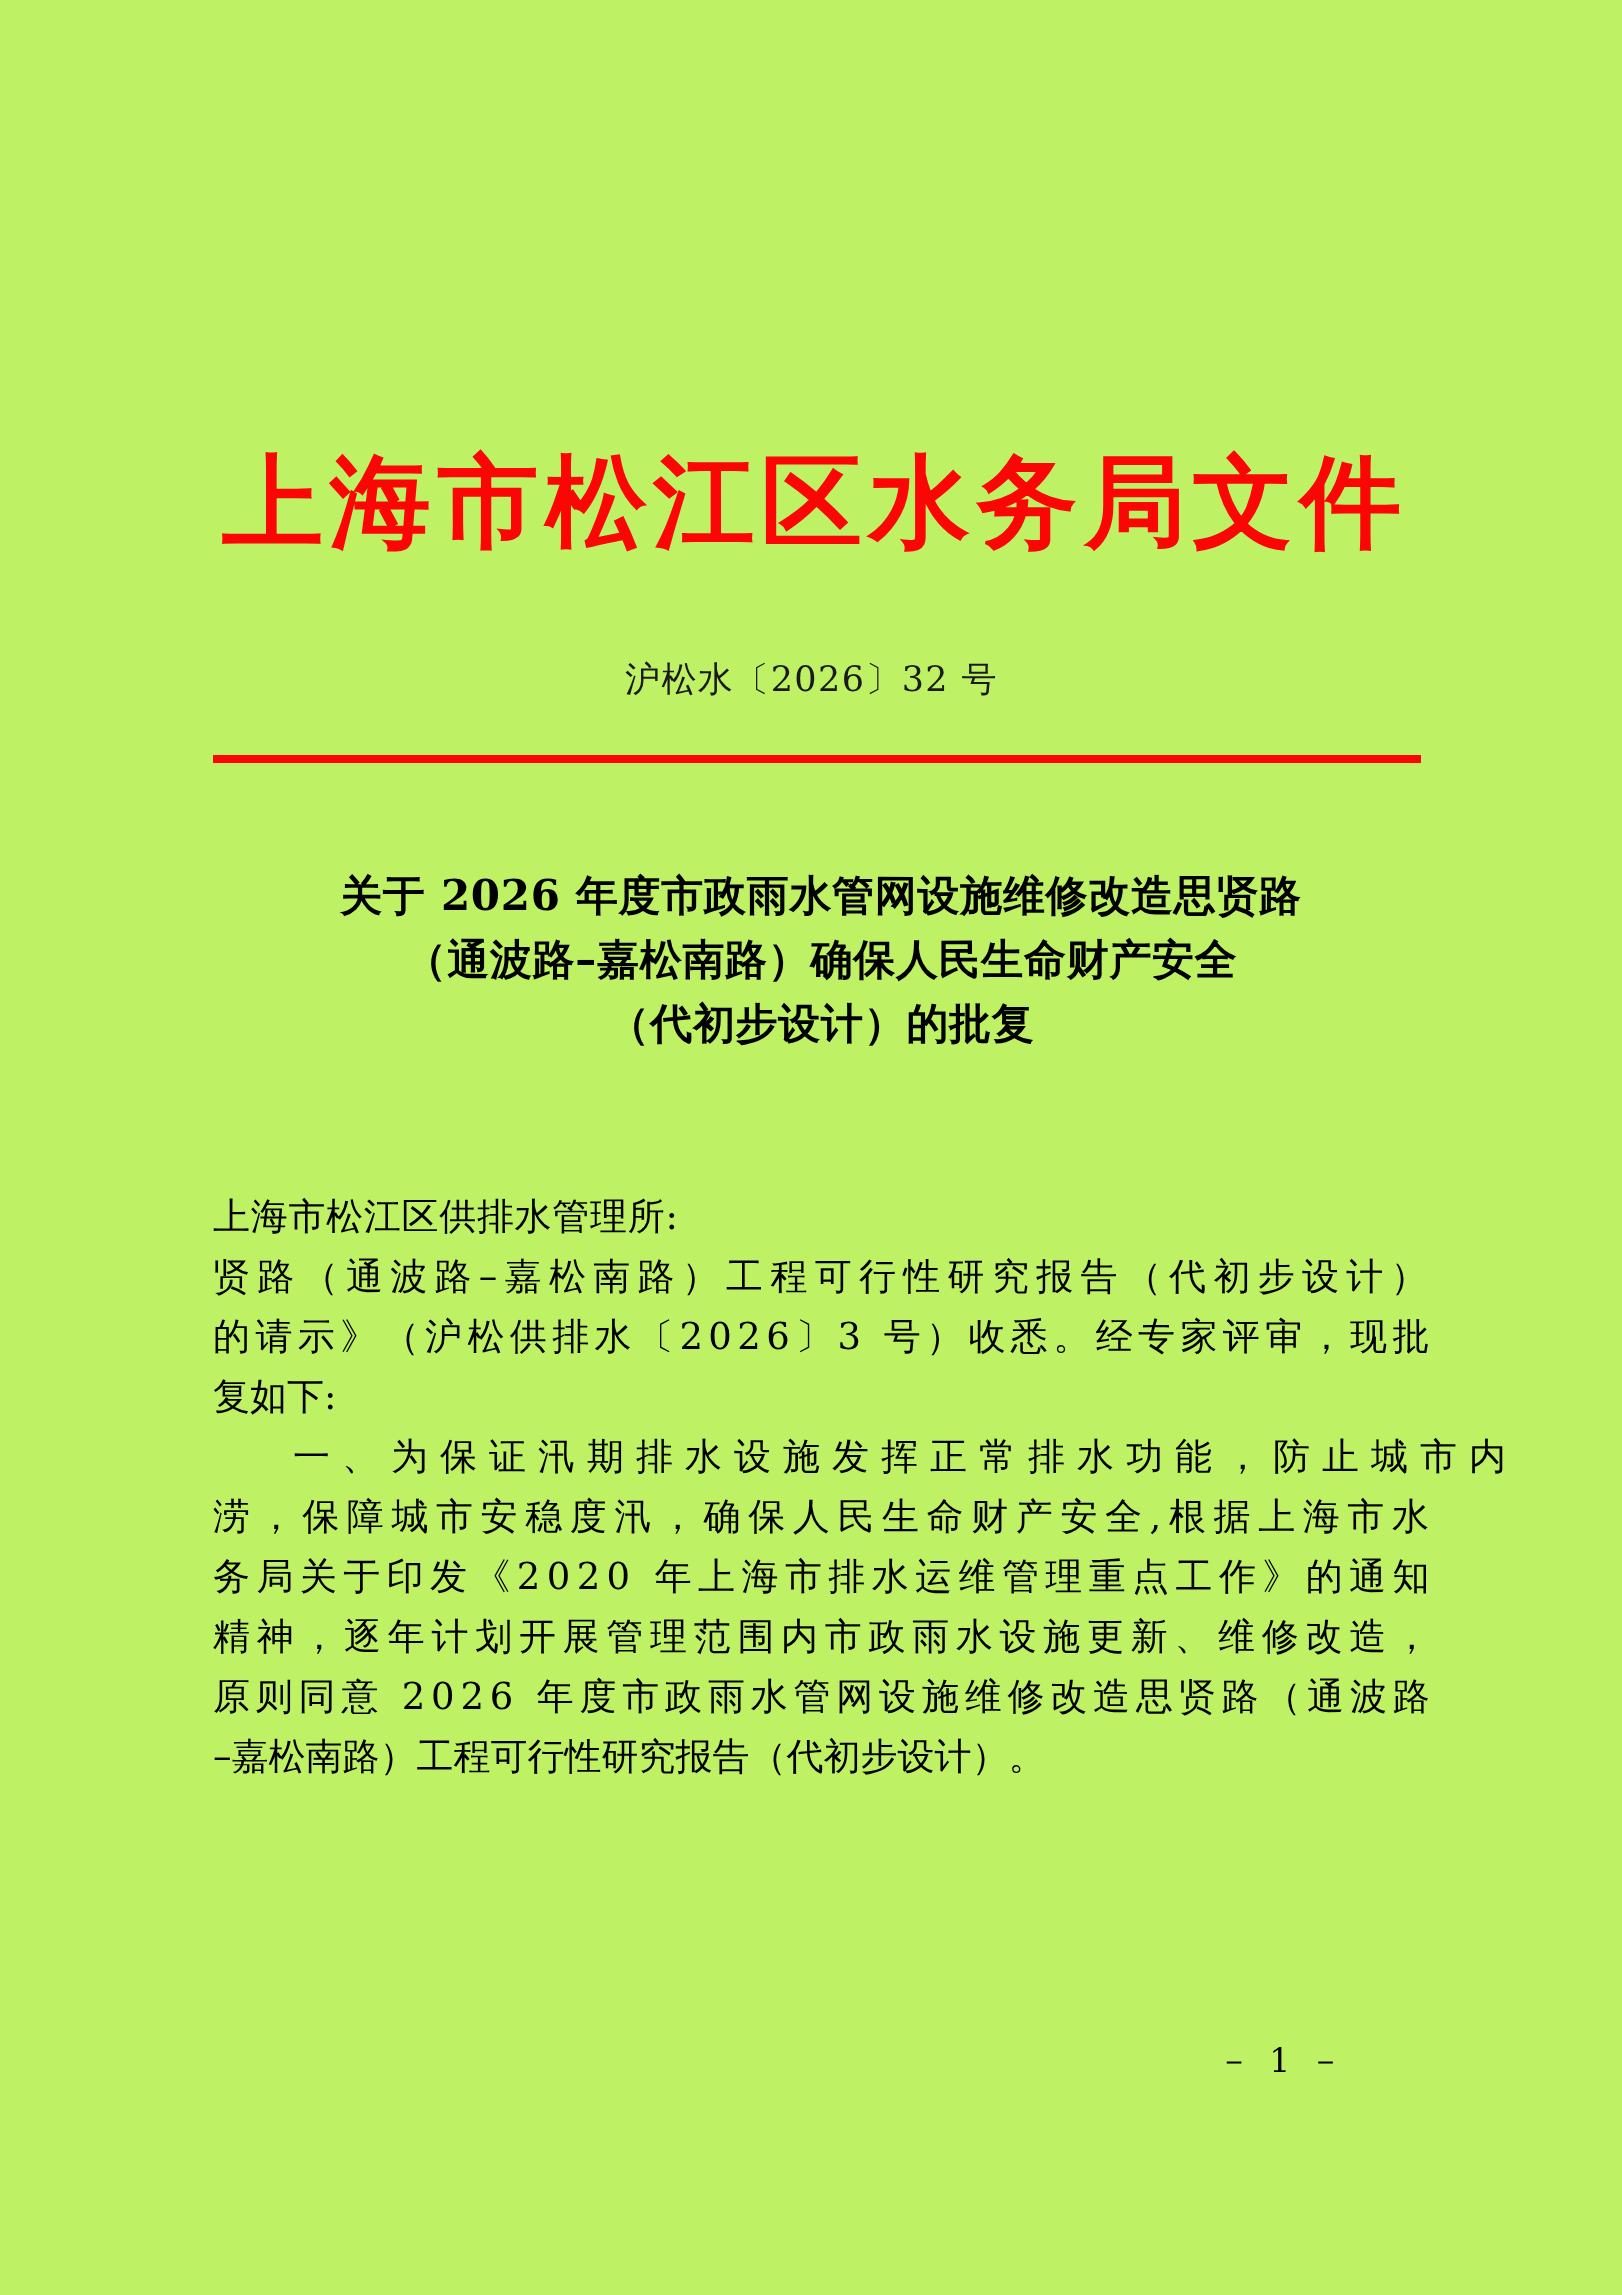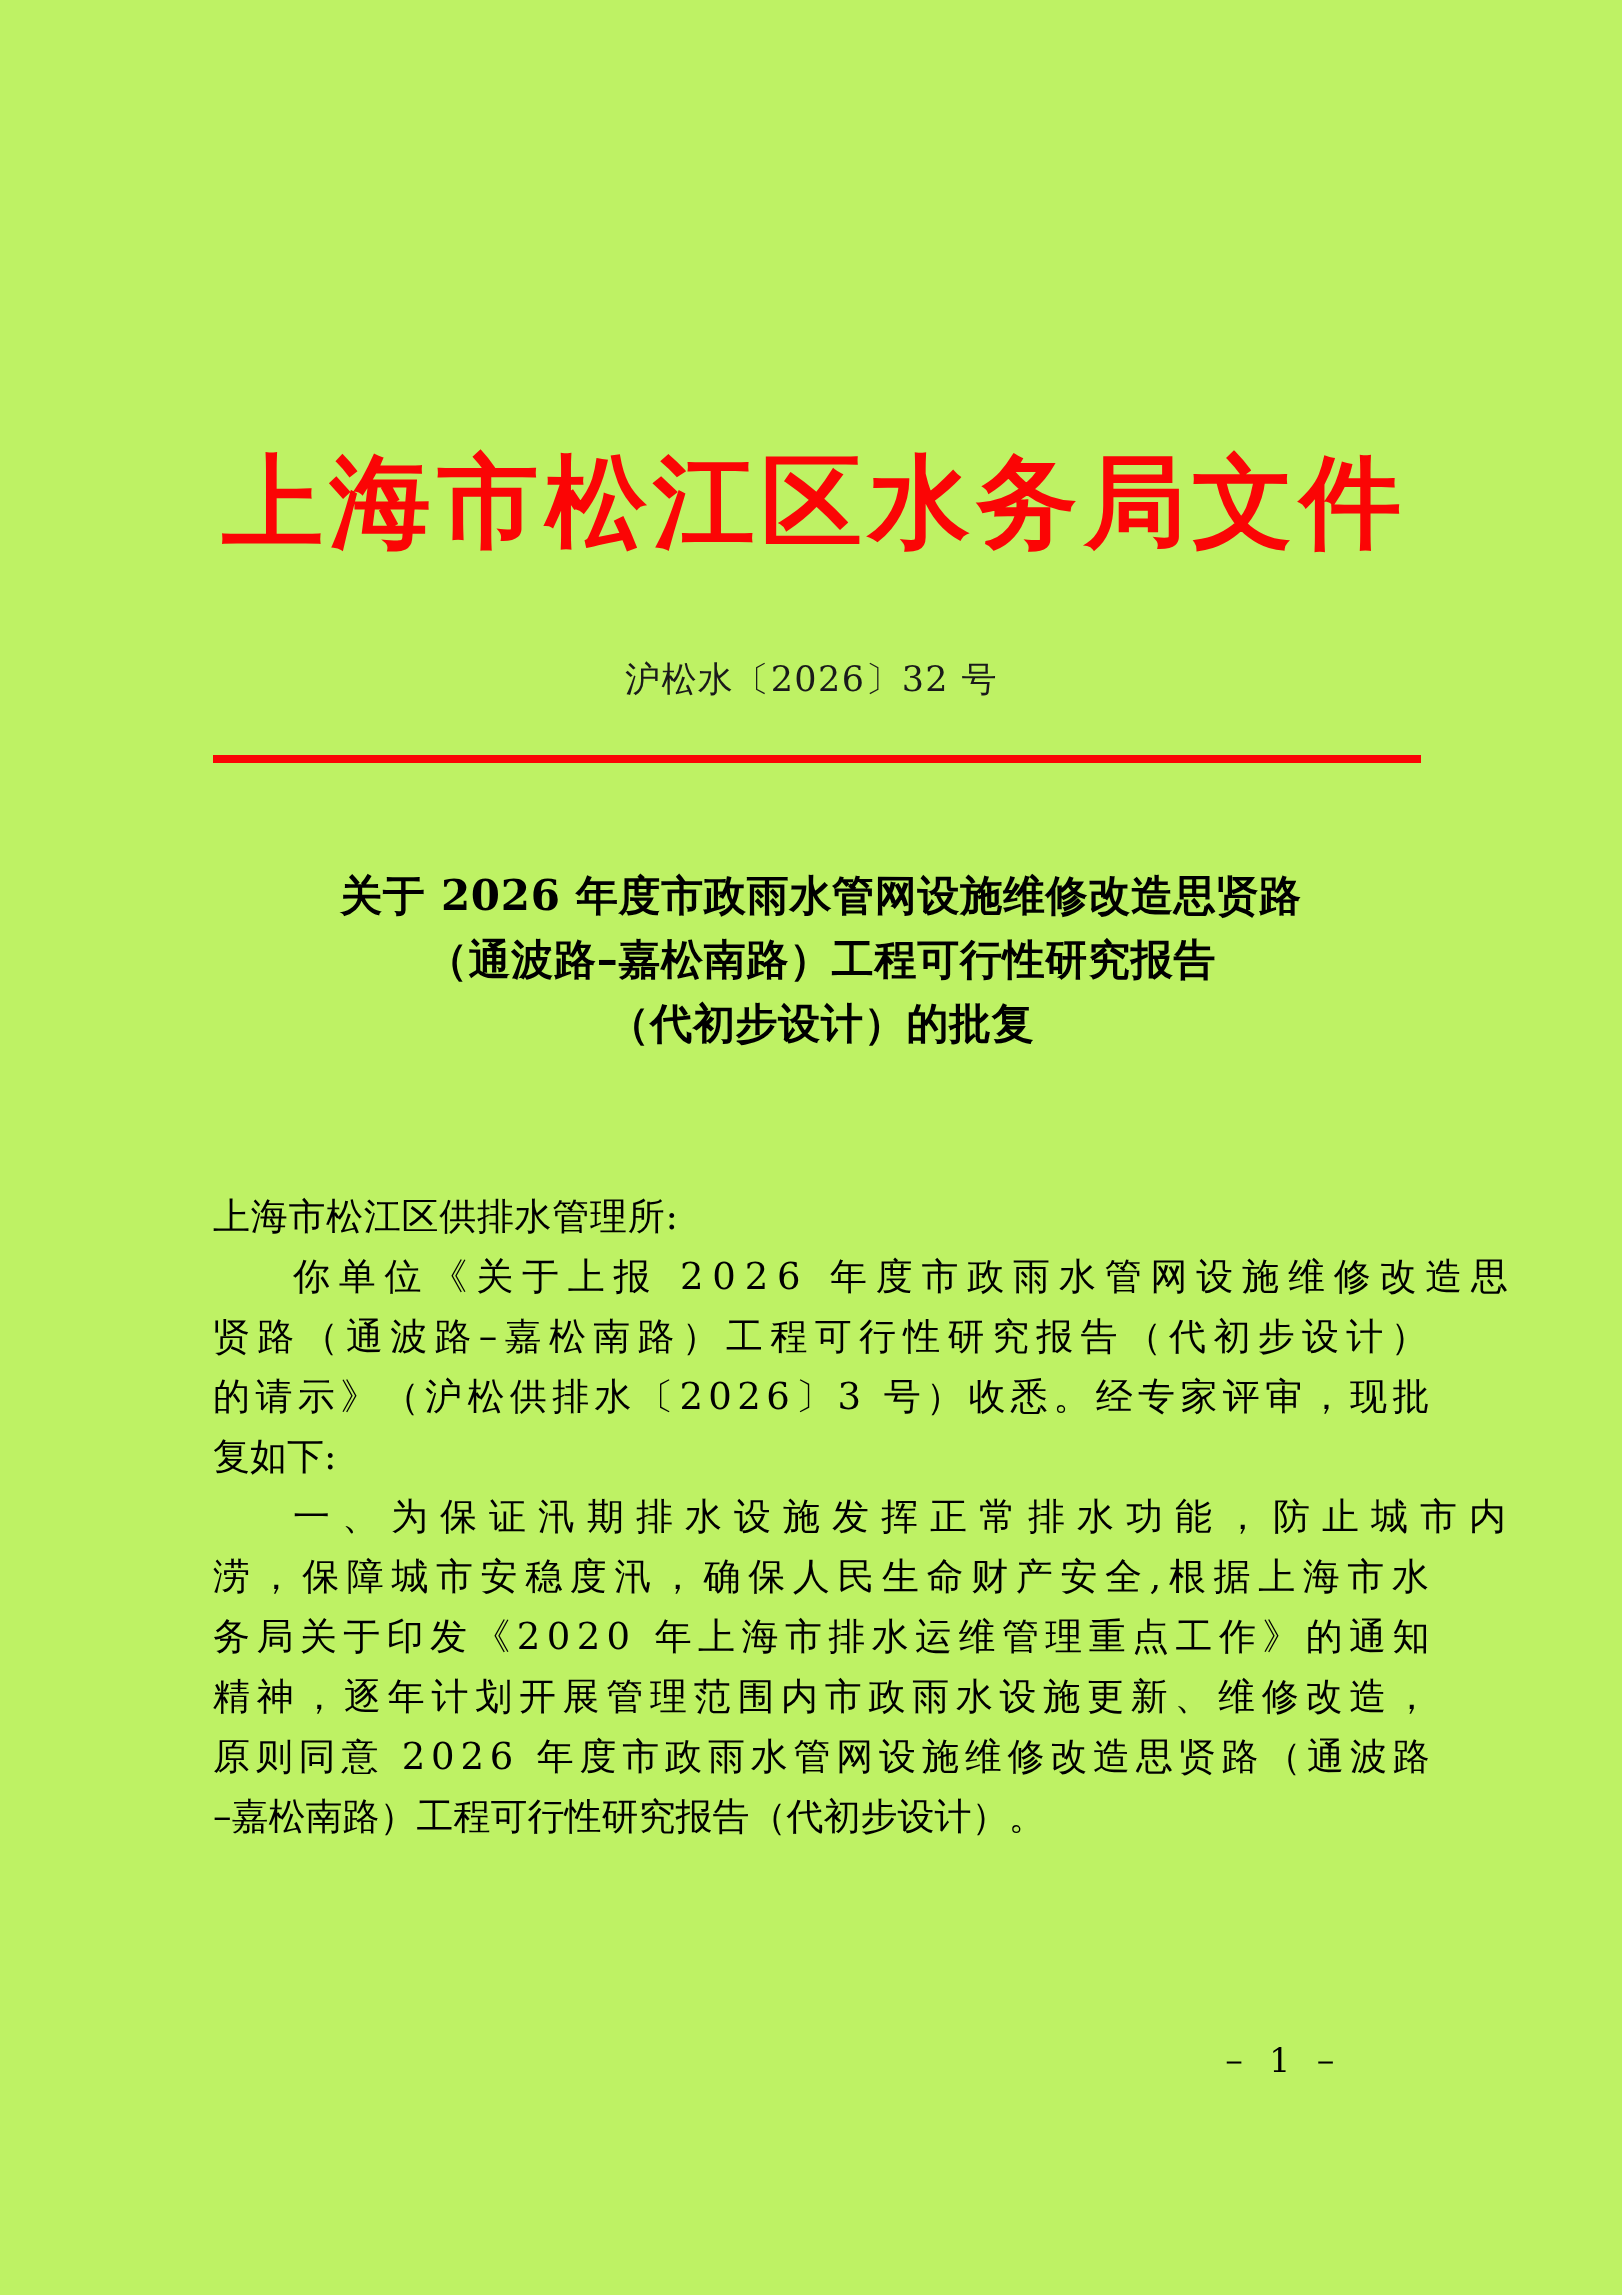--- a/index.html
+++ b/index.html
@@ -144,31 +144,28 @@
   </div>
 
   <div class="docnum">
     <div class="docnum-text">沪松水〔2026〕32 号</div>
   </div>
 
   <div class="red-rule"></div>
 
   <div class="doc-title">
     <div class="doc-title-line">关于 2026 年度市政雨水管网设施维修改造思贤路</div>
-    <div class="doc-title-line">（通波路–嘉松南路）工程可行性研究报告</div>
+    <div class="doc-title-line">（通波路–嘉松南路）确保人民生命财产安全</div>
     <div class="doc-title-line">（代初步设计）的批复</div>
   </div>
 
   <div class="body-block">
 
     <div class="body-line salutation">上海市松江区供排水管理所:</div>
 
-    <div class="body-line justify indent">
-      <span style="letter-spacing: 8.8px;">你单位《关于上报 2026 年度市政雨水管网设施维修改造思</span>
-    </div>
 
     <div class="body-line justify">
       <span style="letter-spacing: 7.3px;">贤路（通波路–嘉松南路）工程可行性研究报告（代初步设计）</span>
     </div>
 
     <div class="body-line justify">
       <span style="letter-spacing: 5.4px;">的请示》（沪松供排水〔2026〕3 号）收悉。经专家评审，现批</span>
     </div>
 
     <div class="body-line">复如下:</div>

